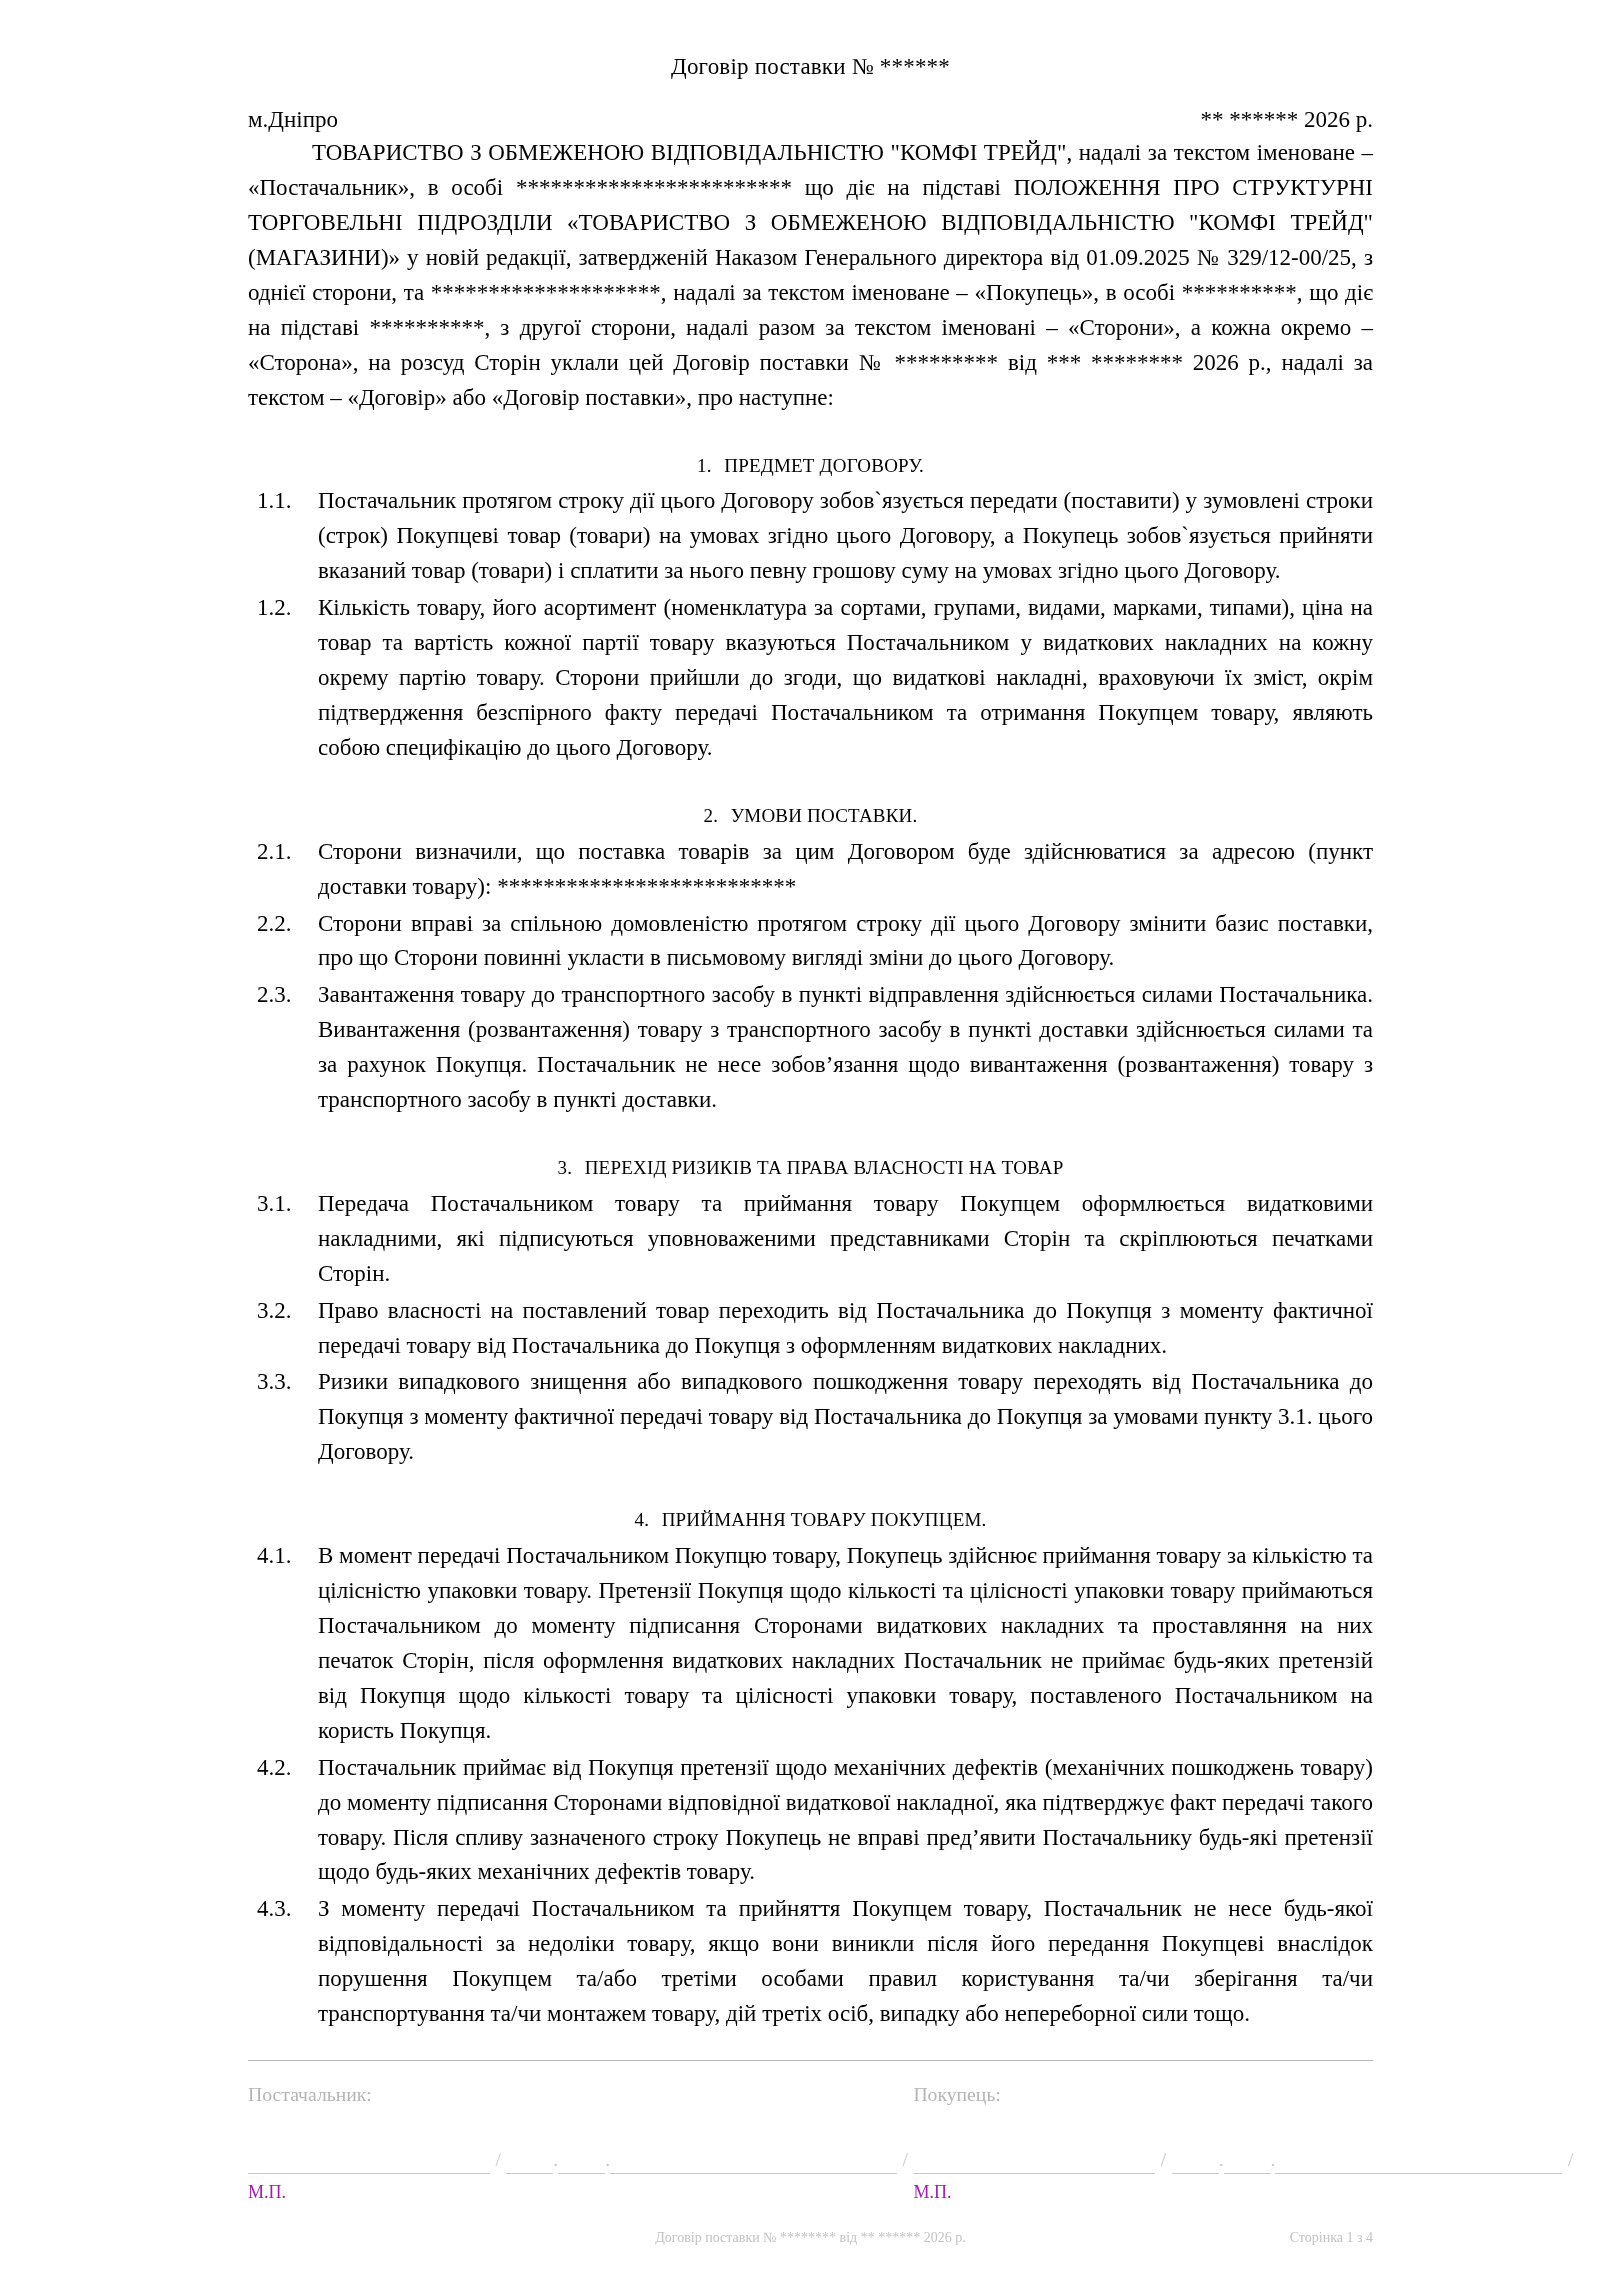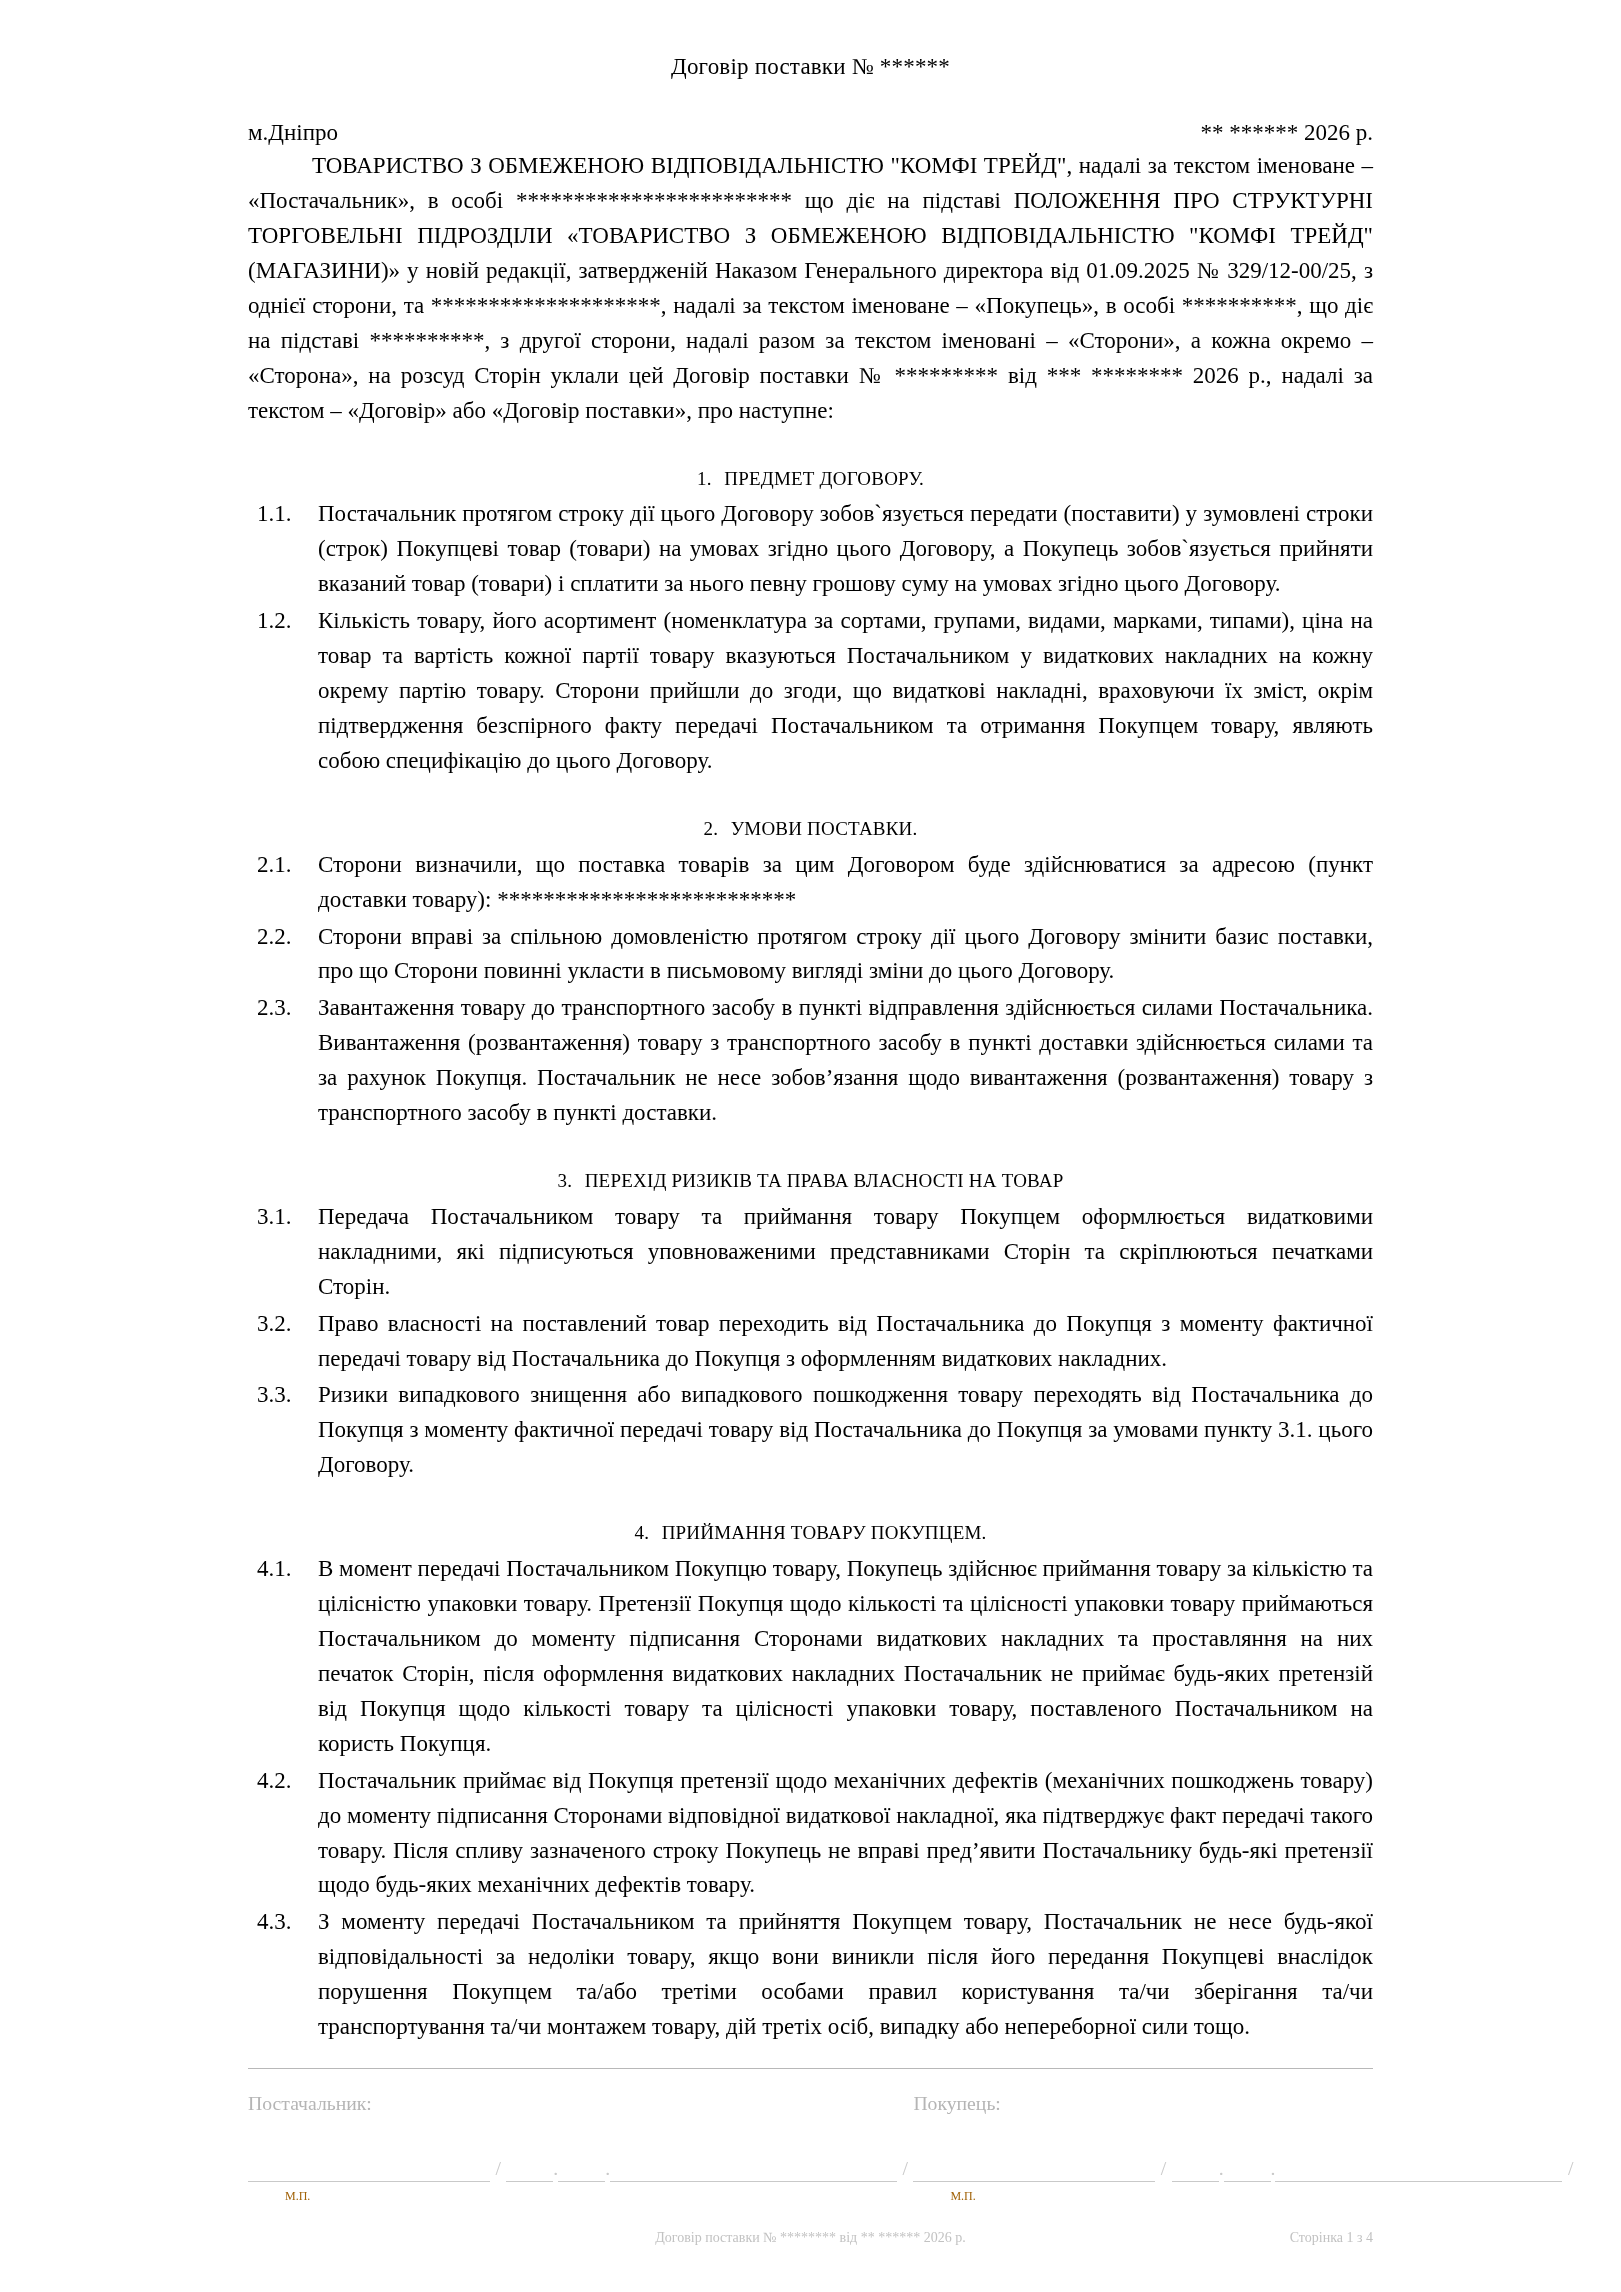--- a/index.html
+++ b/index.html
@@ -27,21 +27,21 @@
     font-size: 23px;
     margin: 7.2px 0 0 0;
     letter-spacing: 0.2px;
   }
 
   
   .city-date-row {
     display: flex;
     justify-content: space-between;
     align-items: center;
-    margin-top: 32px;
+    margin-top: 19px;
     font-size: 23px;
   }
   .city { white-space: nowrap; }
   .date { white-space: nowrap; }
 
   
   .intro {
     text-align: justify;
     text-indent: 64px;
     line-height: 1.52;
@@ -109,23 +109,22 @@
     white-space: nowrap;
   }
   .uline { border-bottom: 0.9px solid #c9c9c9; display: inline-block; height: 1em; }
   .u-long { width: 242px; }
   .u-short { width: 47px; }
   .u-mid { width: 287px; }
   .slash { padding: 0 5.4px 0 5.4px; color: #c9c9c9; }
   .dot { color: #c9c9c9; }
   .mp {
     margin-top: 5.4px;
-    color: #a16207;
-    font-size: 12px;
-    margin-left: 37px;
+    color: #a21caf;
+    font-size: 18px;
   }
   .footer-bottom {
     margin-top: 23px;
     position: relative;
     height: 27px;
     color: #c2c2c2;
     font-size: 14px;
   }
   .footer-center {
     position: absolute;

